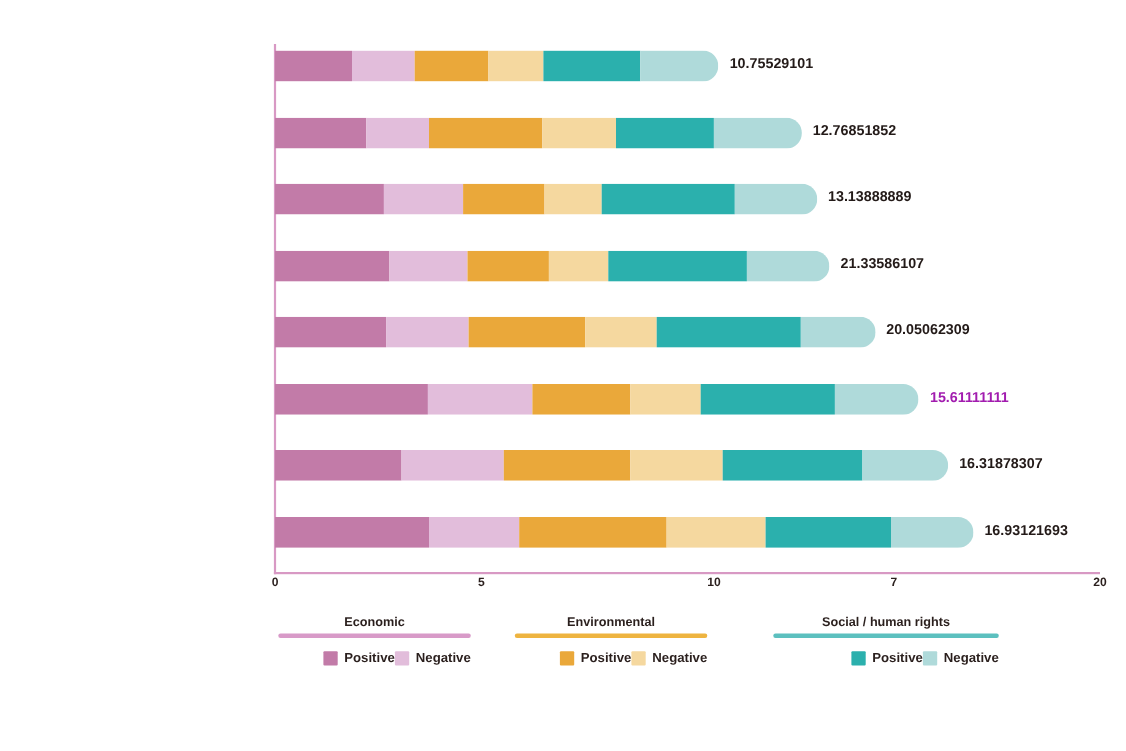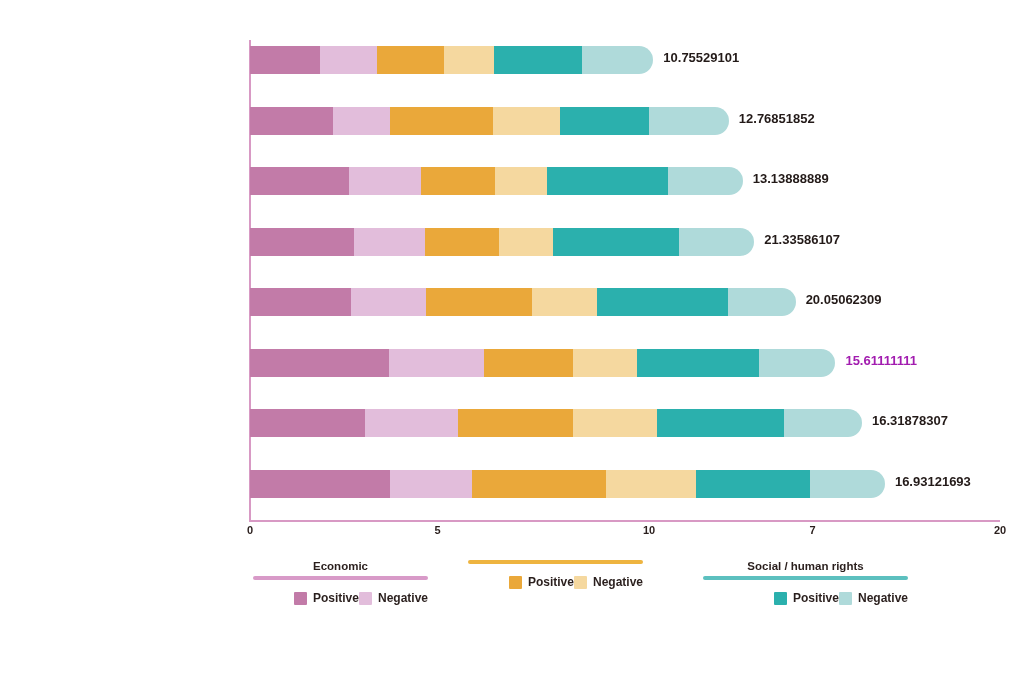--- a/index.html
+++ b/index.html
@@ -210,20 +210,21 @@
             <span class="lg-swatch" style="background: rgb(194, 123, 168);"></span>
             <span class="lg-label">Positive</span>
           </div>
           <div class="lg-item">
             <span class="lg-swatch" style="background: rgb(226, 189, 219);"></span>
             <span class="lg-label">Negative</span>
           </div>
         </div>
       </div>
       <div class="lg-group" style="left: 230px; width: 175px;">
+        <div class="lg-title">Environmental</div>
         <div class="lg-rule" style="background: rgb(238, 180, 64);"></div>
         <div class="lg-items">
           <div class="lg-item">
             <span class="lg-swatch" style="background: rgb(234, 168, 58);"></span>
             <span class="lg-label">Positive</span>
           </div>
           <div class="lg-item">
             <span class="lg-swatch" style="background: rgb(245, 216, 159);"></span>
             <span class="lg-label">Negative</span>
           </div>

